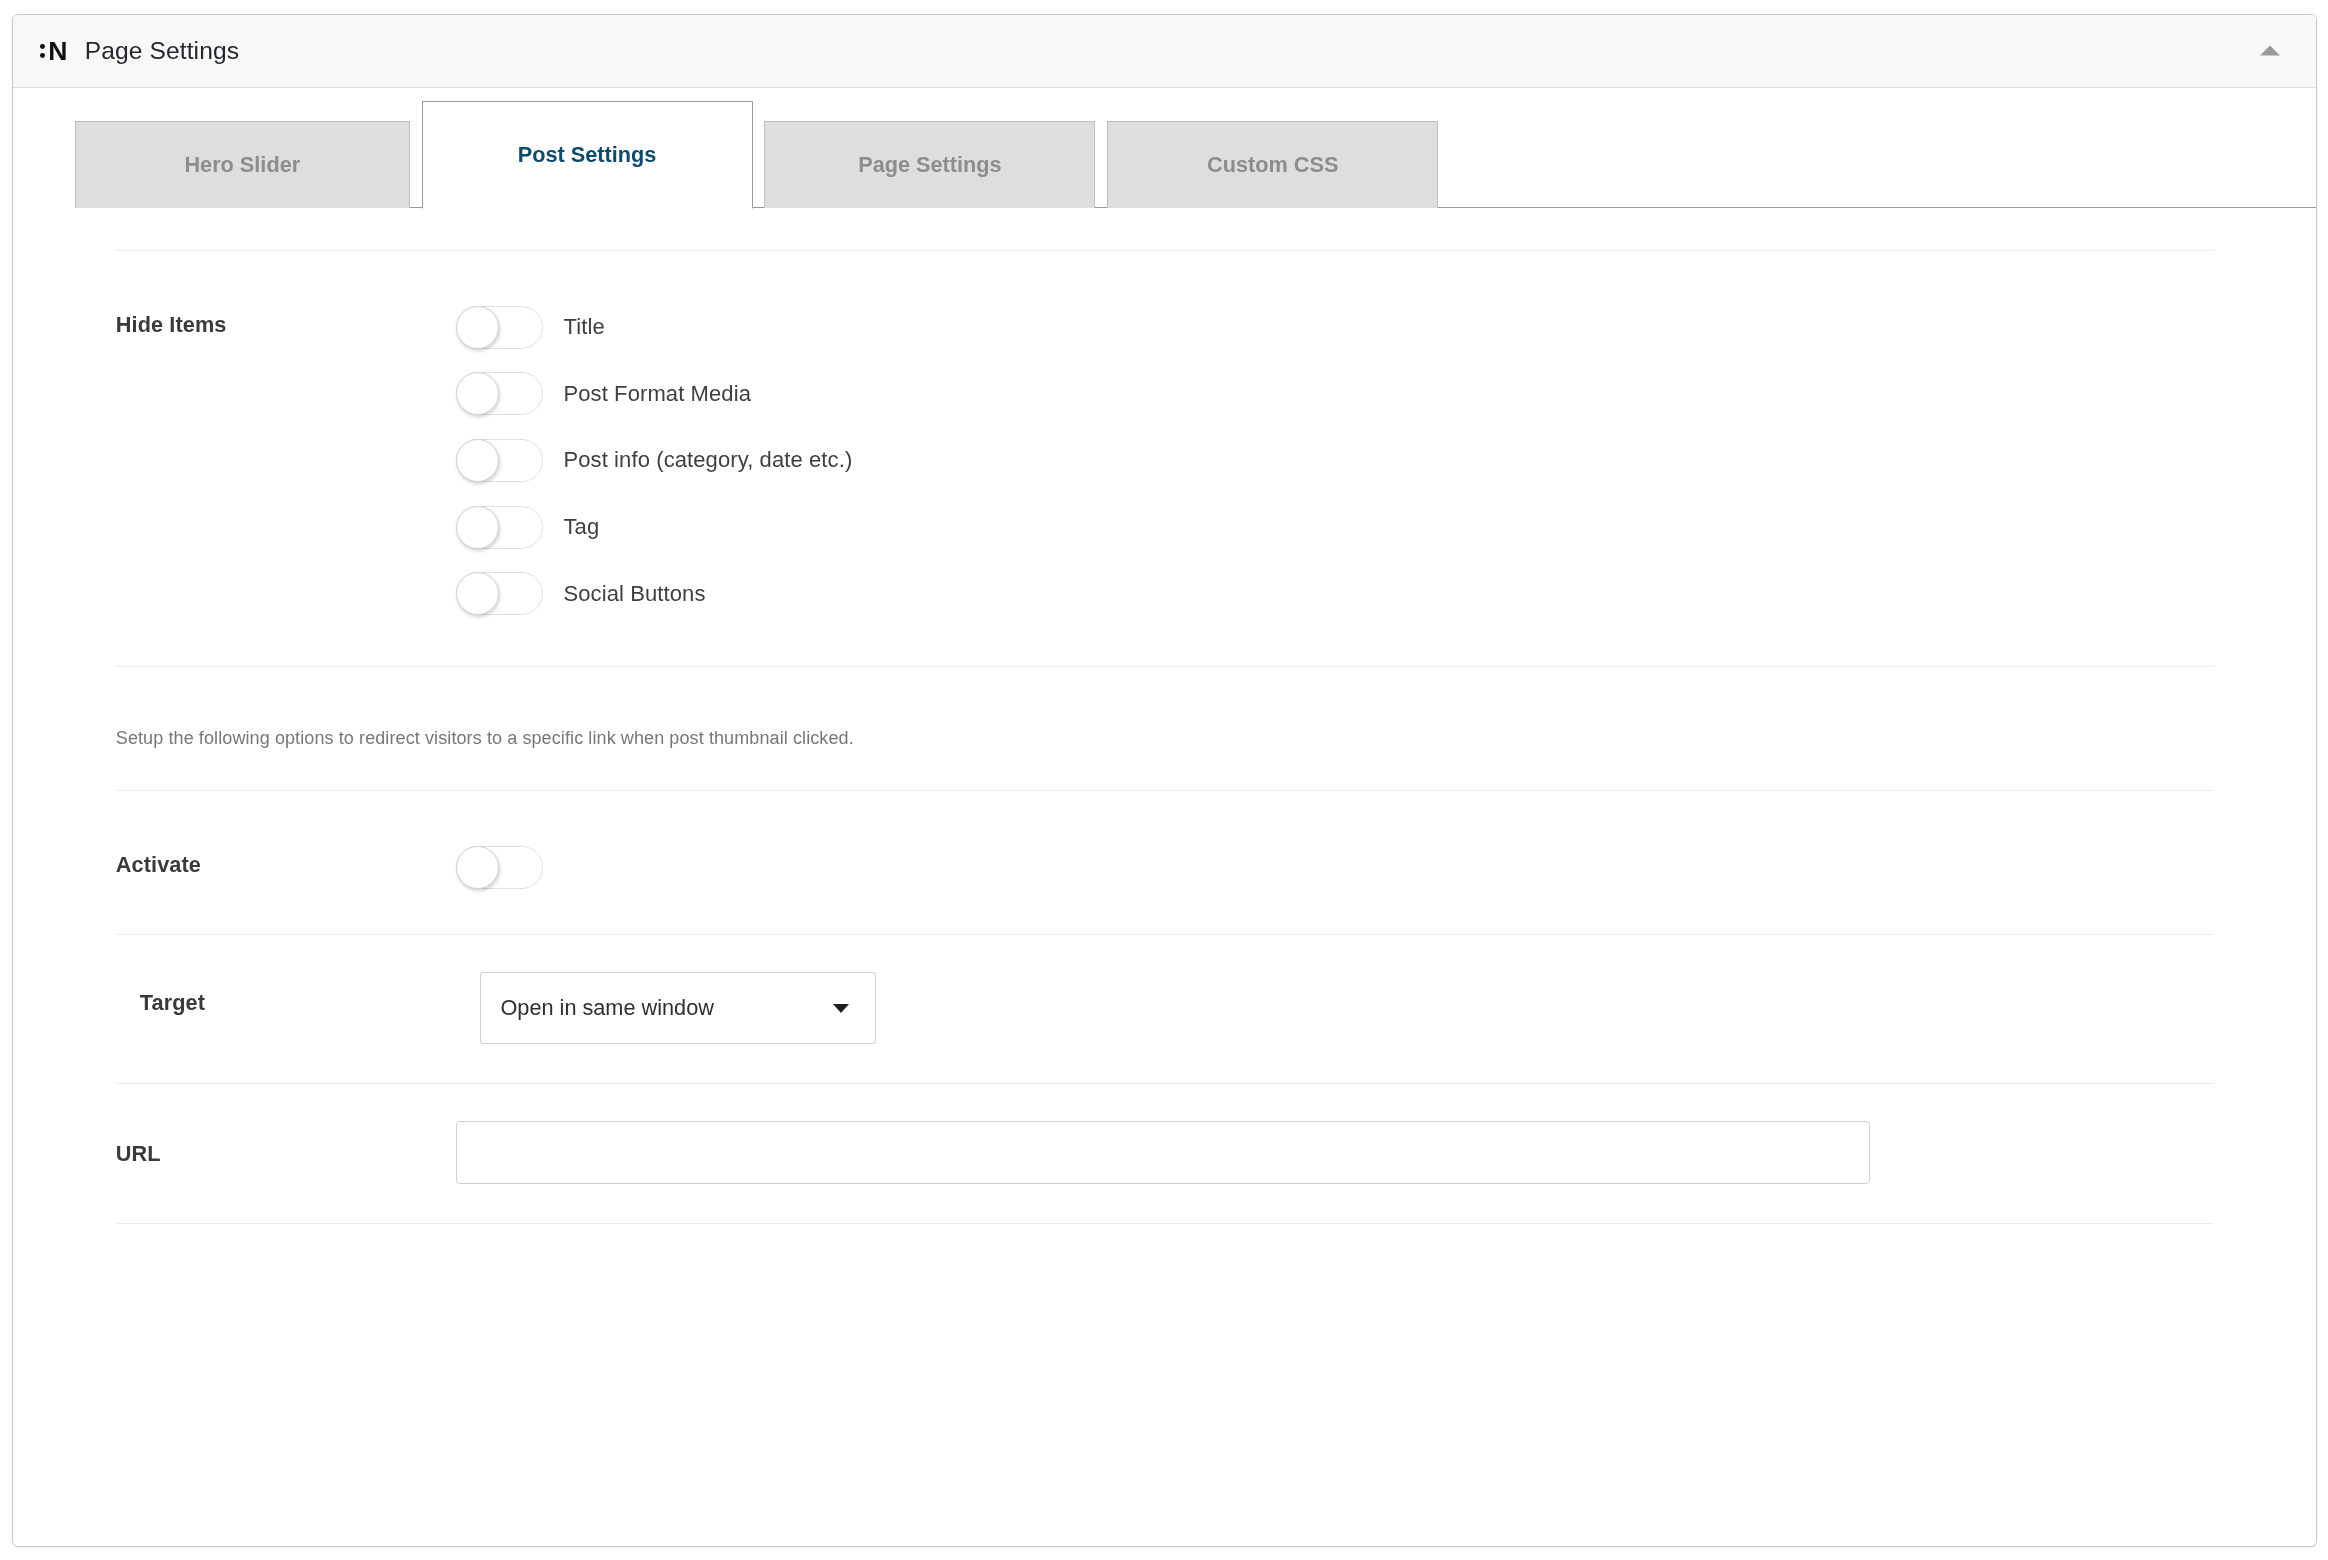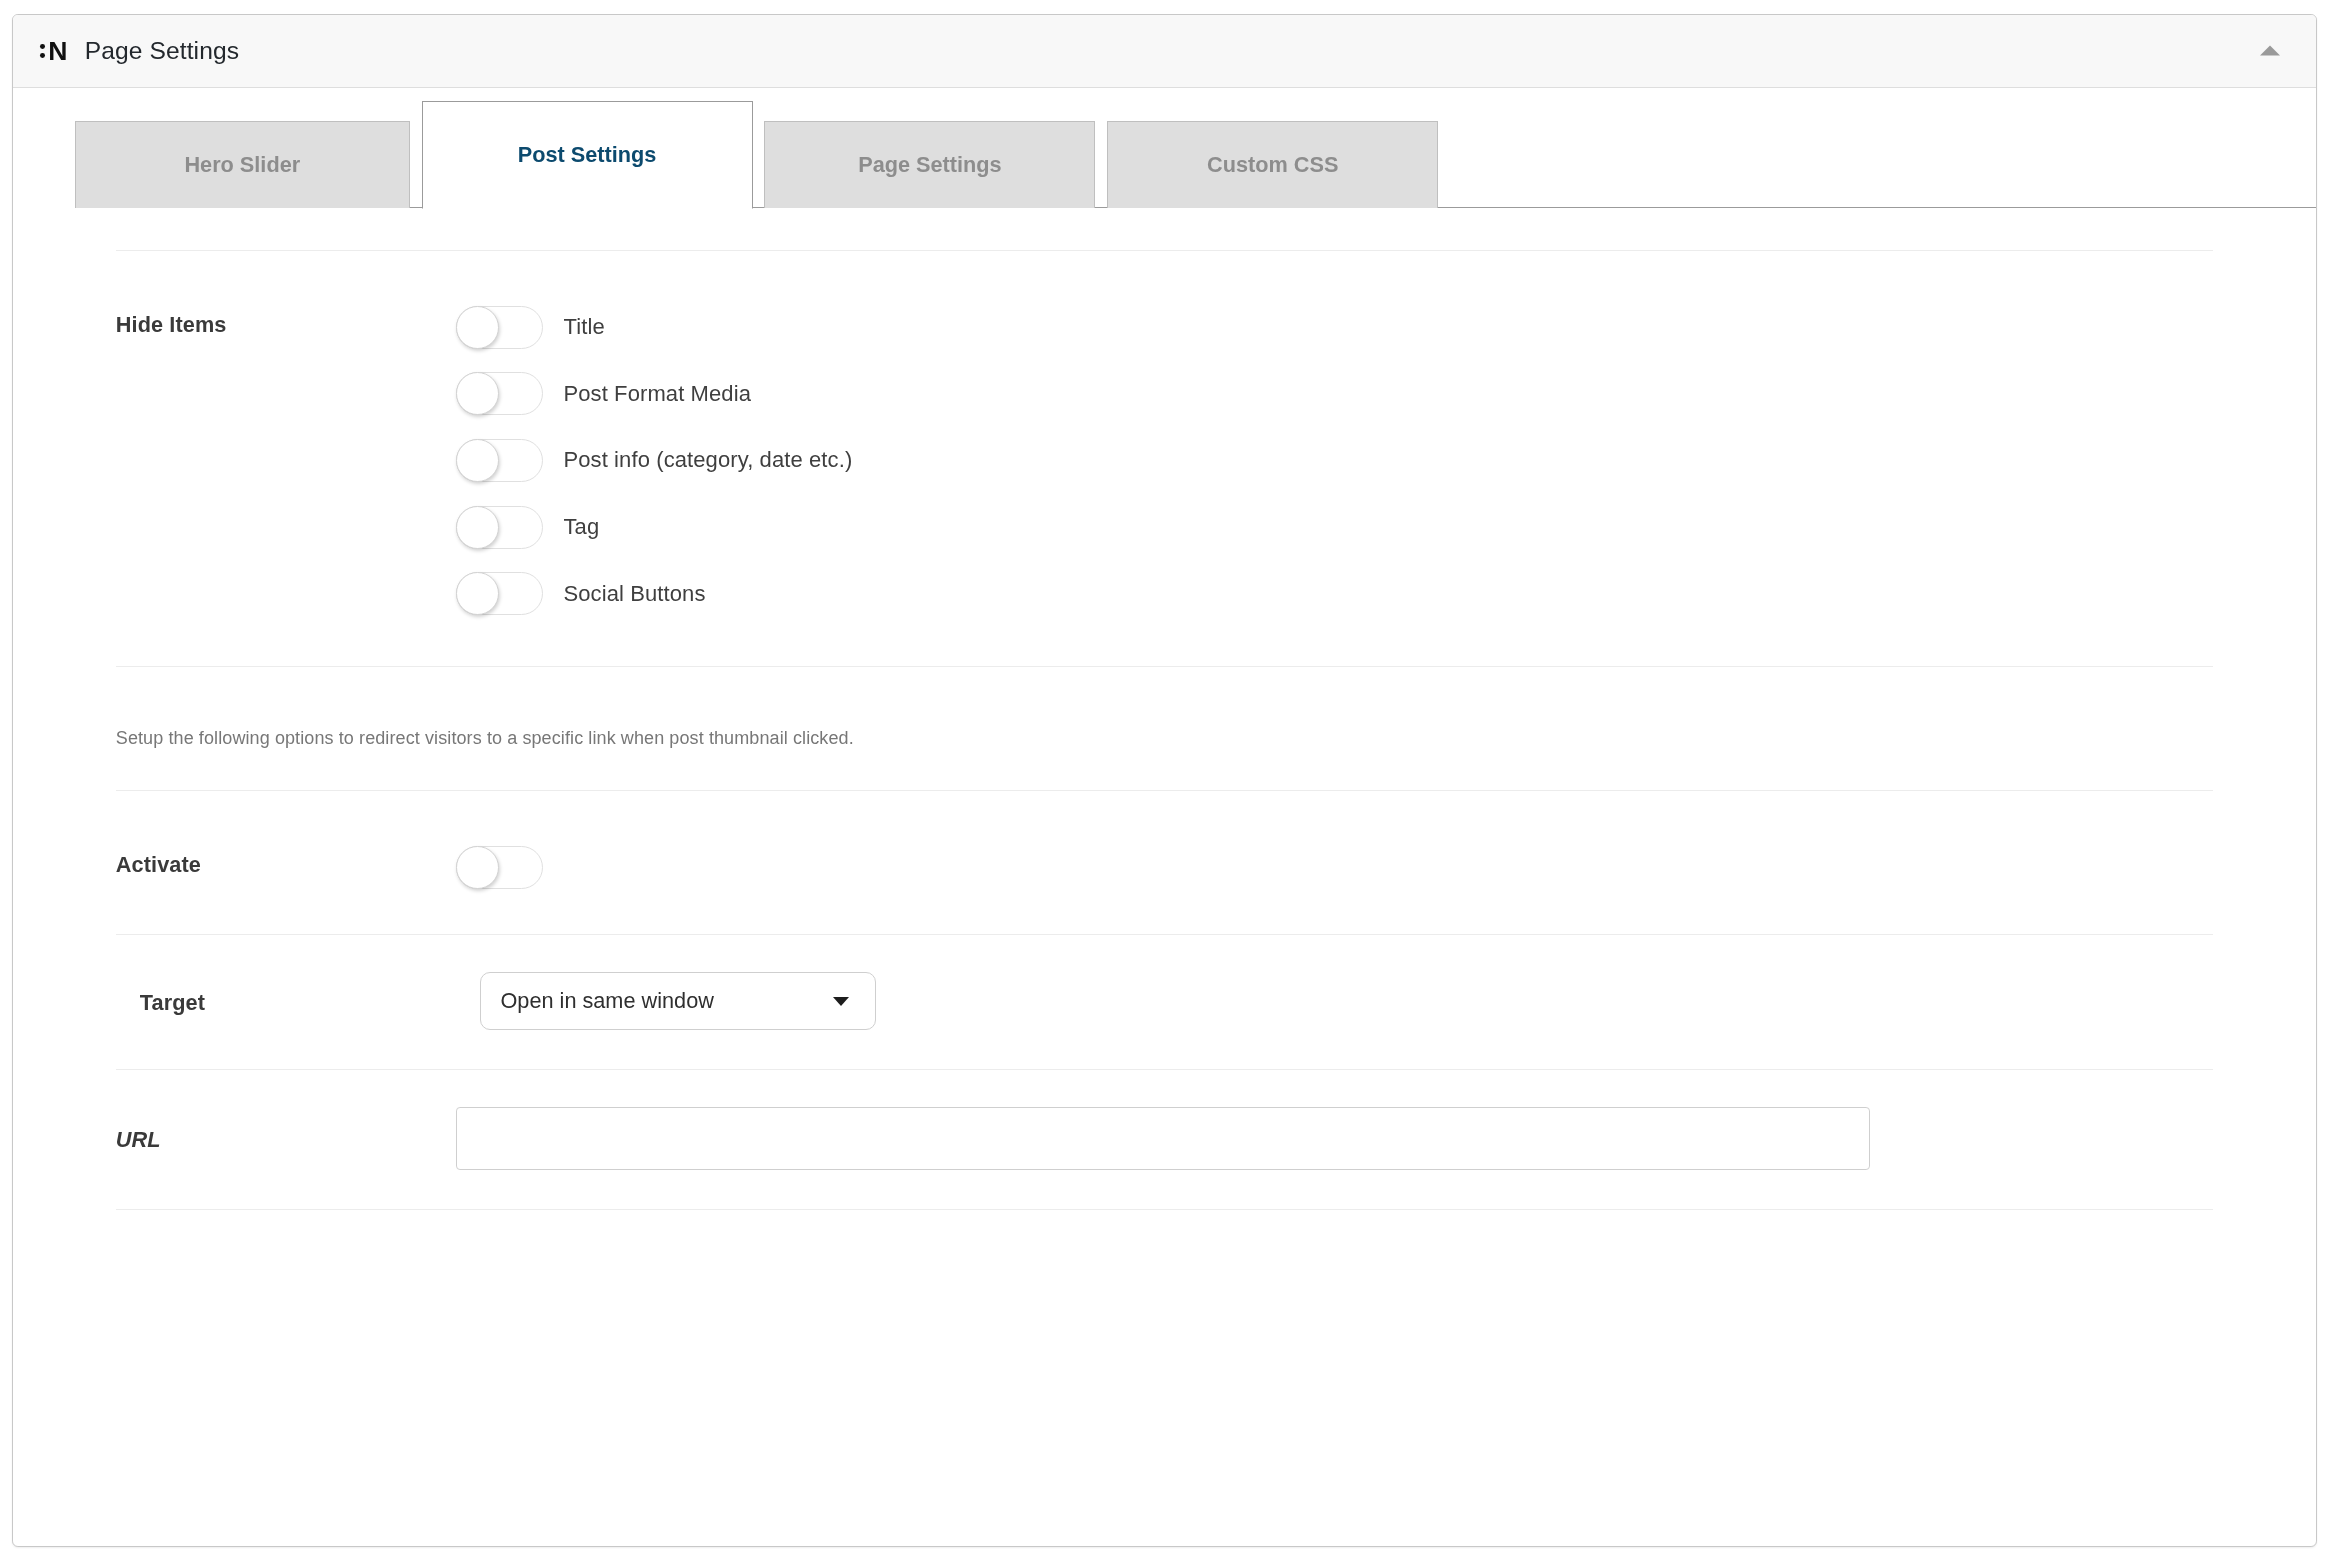--- a/index.html
+++ b/index.html
@@ -247,23 +247,23 @@
     color: #777777;
     letter-spacing: 0.1px;
   }
 
   
   .select {
     position: relative;
     display: inline-flex;
     align-items: center;
     width: 396px;
-    height: 58px;
+    height: 72px;
     border: 1px solid #cfcfcf;
-    border-radius: 10px;
+    border-radius: 3px;
     background: #ffffff;
     box-sizing: border-box;
     padding: 0 19.7px;
     cursor: pointer;
     font-size: 21.7px;
     color: #2f2f2f;
   }
   .select .caret-down {
     position: absolute;
     right: 25.6px;
@@ -406,21 +406,21 @@
               <span>Open in same window</span>
               <span class="caret-down"></span>
             </div>
           </div>
         </div>
 
         <div class="hr" style="margin-top:39px;"></div>
         <div class="spacer-sm"></div>
 
         <div class="row">
-          <div class="row-label" style="padding-top:19.7px;font-style:italic;">URL</div>
+          <div class="row-label" style="padding-top:19.7px;">URL</div>
           <div class="row-field">
             <input class="text-input" type="text" value="" placeholder="" style="">
           </div>
         </div>
 
         <div class="hr" style="margin-top:39px;"></div>
 
       </div>
     </div>
   </div>

